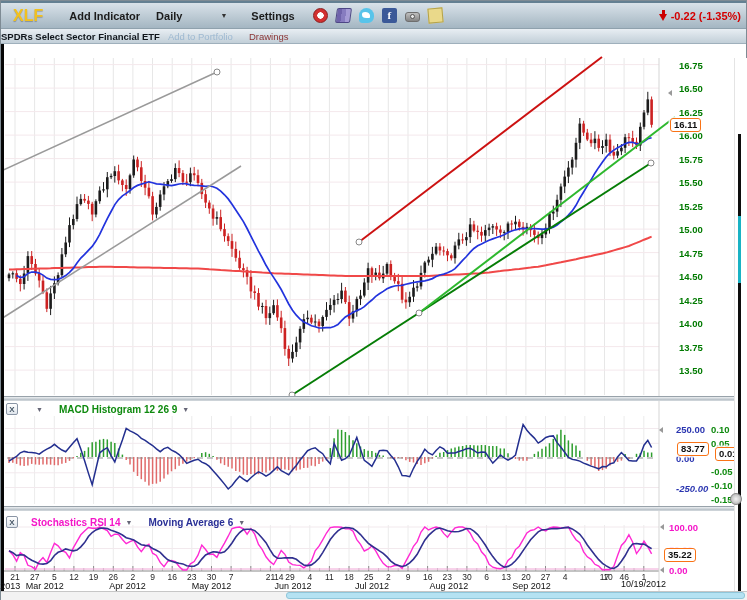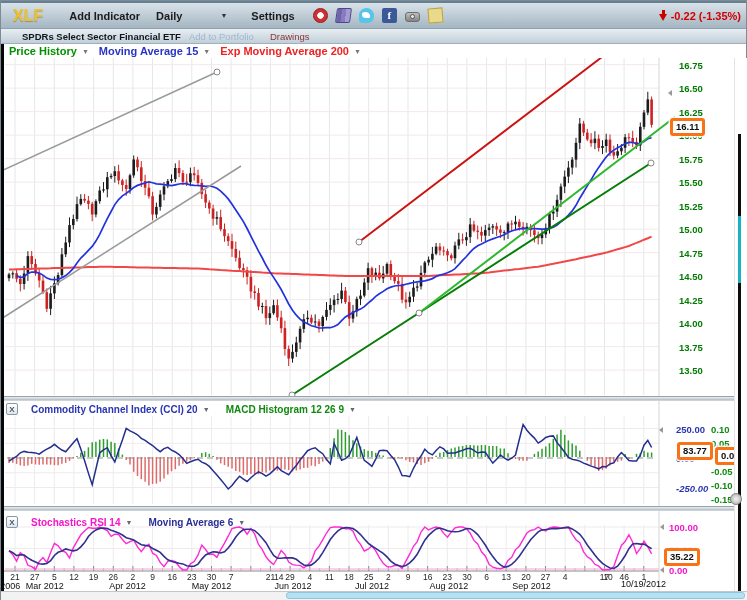--- a/index.html
+++ b/index.html
@@ -24,40 +24,40 @@
   .facebook-icon:after{content:"f";position:absolute;left:0;top:0;width:100%;text-align:center;color:#fff;font:bold 11px/15px "Liberation Serif",serif}
   .snapshot-icon{height:10px;margin-top:2px;background:linear-gradient(#bfbfbf,#848484);border:1px solid #6e6e6e;border-radius:3px;box-sizing:border-box}
   .snapshot-icon:after{content:"";position:absolute;left:4px;top:1px;width:5px;height:5px;border-radius:50%;background:#e8e8e8;border:1px solid #555;box-sizing:border-box}
   .notes-icon{background:#ead98a;border:1px solid #b3a24b;box-sizing:border-box;transform:rotate(-5deg)}
   #chg{position:absolute;right:5px;top:7px;color:#d40000;font-size:11px;font-weight:bold;display:flex;align-items:center}
   .down-arrow-icon{display:inline-block;margin-right:3px;position:relative;width:9px;height:12px}
   .down-arrow-icon i{position:absolute;left:3px;top:0;width:3px;height:5px;background:#c00}
   .down-arrow-icon b{position:absolute;left:0;top:4px;width:0;height:0;border-left:4.5px solid transparent;border-right:4.5px solid transparent;border-top:7px solid #c00}
   
   #r2{position:absolute;left:0;top:28px;width:100%;height:15px;background:linear-gradient(#e8eef3,#c2cfd8);border-bottom:1px solid #9fb0bc;box-sizing:border-box;display:flex;align-items:center;font-size:9.5px;white-space:nowrap}
-  #etfname{font-weight:bold;color:#10161c;margin-left:21px}
+  #etfname{font-weight:bold;color:#10161c;margin-left:0}
   #addpf{color:#9db8d0;margin-left:8px}
   #drawings{color:#8a3535;margin-left:16px}
   
   #r3{position:absolute;left:0;top:43px;width:100%;height:14px;background:#fff;display:flex;align-items:center;font-size:11px;font-weight:bold;white-space:nowrap}
   #ph{color:#009100;margin-left:8px}
   #ma15l{color:#2a35c4;margin-left:10px}
   #ema200l{color:#ee2222;margin-left:10px}
   #r3 .dd{color:#777;margin-left:5px}
   
   .phead{position:absolute;left:0;height:14px;display:flex;align-items:center;font-size:10px;font-weight:bold;white-space:nowrap}
   #cciHead{top:401px}
   #stochHead{top:514px}
   .xbtn{width:12px;height:12px;border:1px solid #8a95a5;border-radius:2px;background:linear-gradient(#ffffff,#dfe5ec);color:#4a5a6a;font-size:8px;font-weight:bold;text-align:center;line-height:11px;margin-left:5px;margin-right:13px;box-sizing:border-box}
   .ccicol{color:#2a35b0}.macdcol{color:#0f8a0f;margin-left:16px}.stochcol{color:#f416c8}.navycol{color:#2a2f96;margin-left:16px}
   .phead .dd{margin-left:5px;color:#667}
   
   .tick{position:absolute;font-size:9.5px;font-weight:bold;transform:translateY(-50%);white-space:nowrap}
   .g{color:#007a00}.b{color:#2a35b0}.mg{color:#0f8a0f}.pk{color:#f416c8}
-  .badge{position:absolute;background:#fff;border:3px solid #f97316;border-radius:3px;font-size:9.5px;font-weight:bold;color:#101010;padding:0 3px;line-height:12px;box-shadow:0 0 0 1.5px rgba(255,255,255,.85)}
+  .badge{position:absolute;background:#fff;border:1px solid #f97316;border-radius:3px;font-size:9.5px;font-weight:bold;color:#101010;padding:0 3px;line-height:12px;box-shadow:0 0 0 1.5px rgba(255,255,255,.85)}
   #pbadge{left:669px;top:117px}
   #cbadge{left:676px;top:441px}
   #mbadge{left:714px;top:446px}
   #sbadge{left:663px;top:547px}
   
   .day{position:absolute;top:571px;font-size:8.5px;color:#252525;transform:translateX(-50%)}
   .mon{position:absolute;top:580px;font-size:9px;color:#101010;white-space:nowrap}
   #lastdate{position:absolute;left:620px;top:578px;font-size:9px;color:#101010}
   
   .sep{position:absolute;left:0;width:100%;height:5px;background:linear-gradient(#eceff2,#b4bdc4);border-top:1px solid #98a2aa;border-bottom:1px solid #cdd3d8;box-sizing:border-box}
@@ -860,36 +860,27 @@
       <span>-0.22 (-1.35%)</span>
     </span>
   </div>
 
   <div id="r2">
     <span id="etfname">SPDRs Select Sector Financial ETF</span>
     <span id="addpf">Add to Portfolio</span>
     <span id="drawings">Drawings</span>
   </div>
 
-  <div id="r3">
-    <span id="ph">Price History</span>
-    <span class="dd">▼</span>
-    <span id="ma15l">Moving Average 15</span>
-    <span class="dd">▼</span>
-    <span id="ema200l">Exp Moving Average 200</span>
-    <span class="dd">▼</span>
-  </div>
 
   <div id="sep1" class="sep"></div>
   <div id="sep2" class="sep"></div>
   <div id="lbar"></div>
 
   <div id="cciHead" class="phead">
     <span class="xbtn">X</span>
-    <span class="ccicol">Commodity Channel Index (CCI) 20</span>
     <span class="dd">▼</span>
     <span class="macdcol">MACD Histogram 12 26 9</span>
     <span class="dd">▼</span>
   </div>
 
   <div id="stochHead" class="phead">
     <span class="xbtn">X</span>
     <span class="stochcol">Stochastics RSI 14</span>
     <span class="dd">▼</span>
     <span class="navycol">Moving Average 6</span>
@@ -928,21 +919,21 @@
       <span class="day" style="left: 465.95px;">30</span>
       <span class="day" style="left: 485.6px;">6</span>
       <span class="day" style="left: 505.25px;">13</span>
       <span class="day" style="left: 524.9px;">20</span>
       <span class="day" style="left: 544.55px;">27</span>
       <span class="day" style="left: 564.2px;">4</span>
       <span class="day" style="left: 607px;">10</span>
       <span class="day" style="left: 603.5px;">17</span>
       <span class="day" style="left: 623.15px;">46</span>
       <span class="day" style="left: 642.8px;">1</span>
-      <span class="mon" style="left: -0.7375px;">2006</span>
+      <span class="mon" style="left: -0.7375px;">2013</span>
       <span class="mon" style="left: 24.8075px;">Mar 2012</span>
       <span class="mon" style="left: 108.32px;">Apr 2012</span>
       <span class="mon" style="left: 190.85px;">May 2012</span>
       <span class="mon" style="left: 273.38px;">Jun 2012</span>
       <span class="mon" style="left: 353.945px;">Jul 2012</span>
       <span class="mon" style="left: 428.615px;">Aug 2012</span>
       <span class="mon" style="left: 511.145px;">Sep 2012</span>
     </div>
   <span id="lastdate">10/19/2012</span>
 

